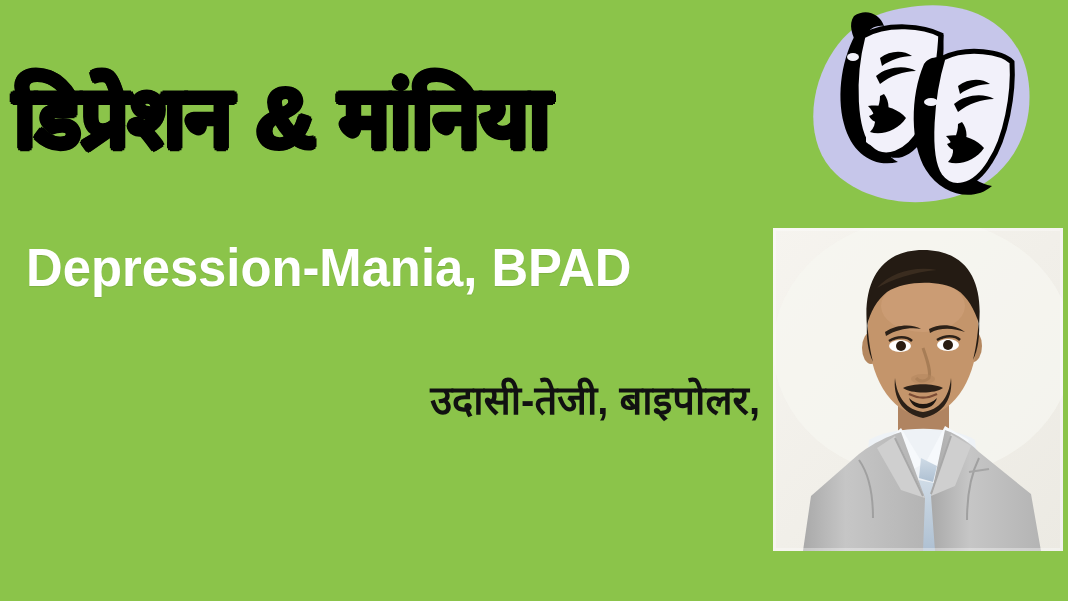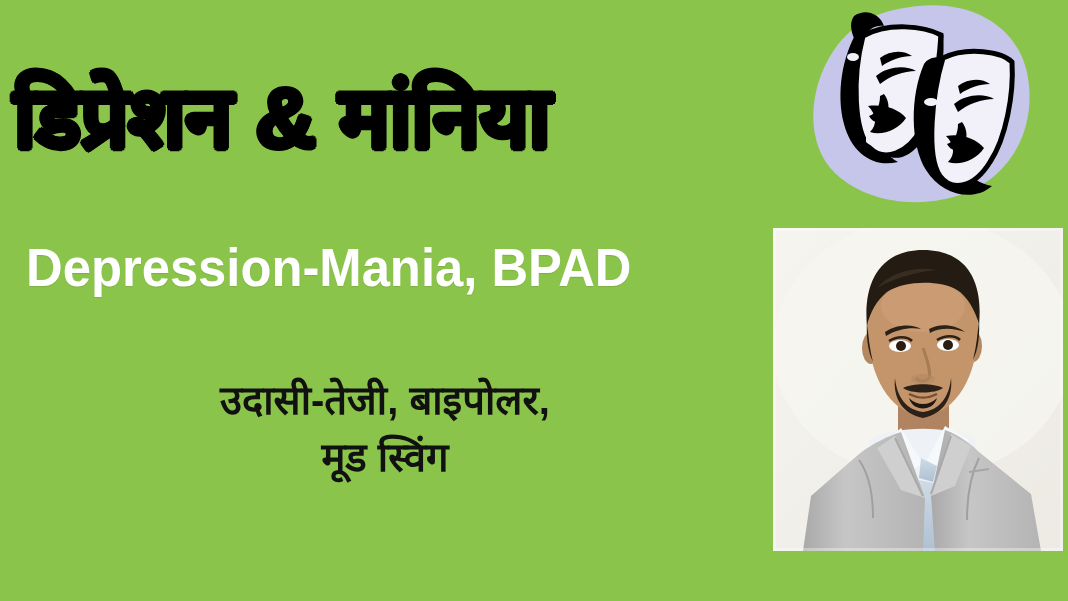--- a/index.html
+++ b/index.html
@@ -62,21 +62,21 @@
     transform-origin: left center;
     text-shadow: 0 1px 1px rgba(0,0,0,0.10);
   }
 
   
   .hindi-desc {
     position: absolute;
     left: 10px;
     top: 372px;
     width: 750px;
-    text-align: center;
+    text-align: right;
     font-family: "Liberation Sans", "DejaVu Sans", sans-serif;
     font-weight: 700;
     font-size: 40px;
     line-height: 1.42;
     color: #111111;
   }
   .hindi-desc .ln {
     display: block;
     white-space: nowrap;
   }
@@ -107,21 +107,20 @@
 <body>
 
 <div id="thumbnail">
 
   <div class="headline">डिप्रेशन &amp; मांनिया</div>
 
   <div class="eng-sub">Depression-Mania, BPAD</div>
 
   <div class="hindi-desc">
     <span class="ln">उदासी-तेजी, बाइपोलर,</span>
-    <span class="ln">मूड स्विंग</span>
   </div>
 
   <div class="masks-emblem">
     <svg viewBox="0 0 232 208" xmlns="http://www.w3.org/2000/svg">
 
       <path d="M112 4
                C168 -2 214 26 222 76
                C230 126 206 172 162 190
                C118 208 62 202 30 172
                C-2 142 2 86 28 48

